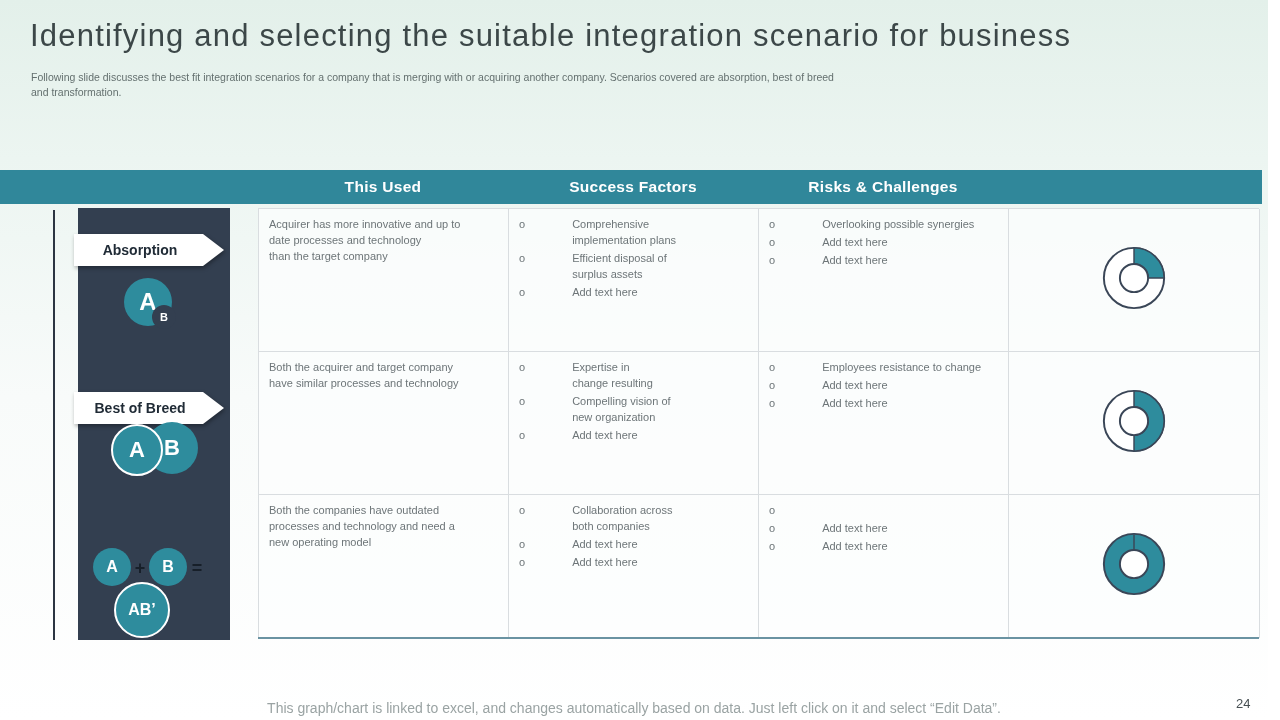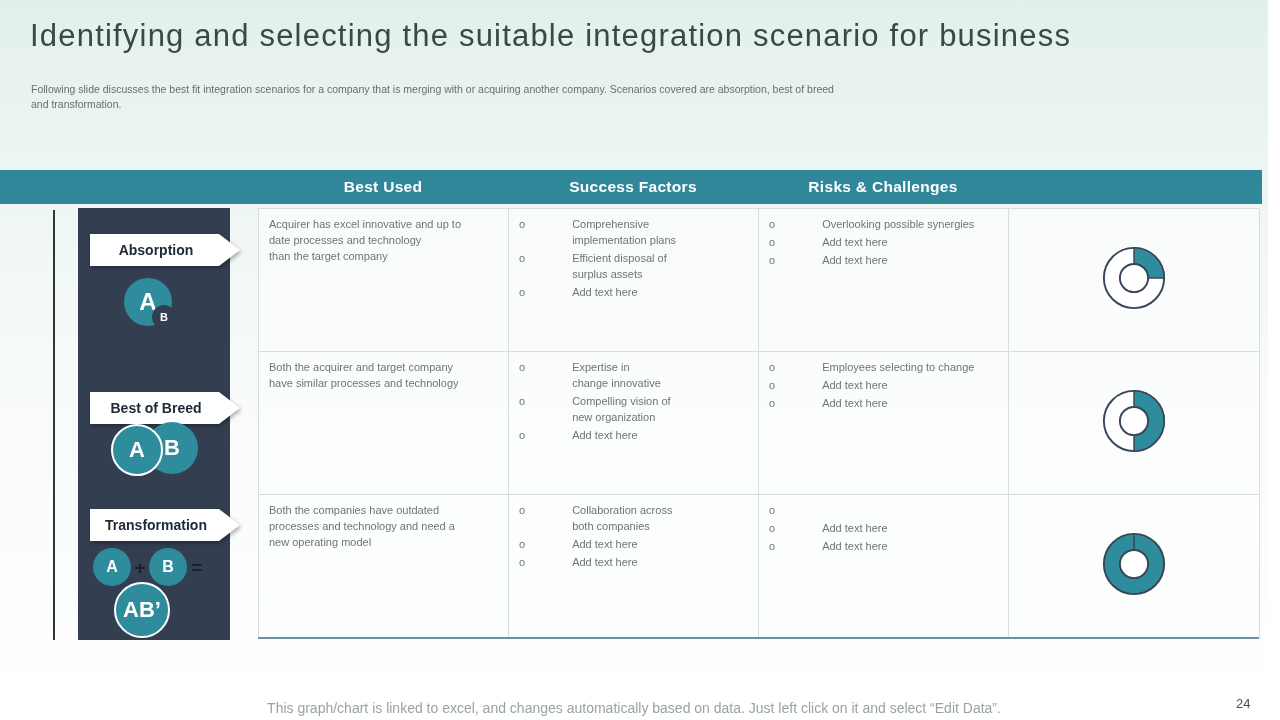--- a/index.html
+++ b/index.html
@@ -20,39 +20,39 @@
     position:relative;width:1268px;height:720px;overflow:hidden;
     background:linear-gradient(180deg,#e3f0ea 0%,#ecf5f1 22%,#f8fbfa 55%,#ffffff 100%);
   }
   .title{
     position:absolute;left:30px;top:18px;
     font-size:31px;letter-spacing:1.2px;font-weight:400;
     color:#3c4748;white-space:nowrap;
   }
   .subtitle{
     position:absolute;left:31px;top:70px;width:945px;
-    font-size:10.5px;line-height:1.4;color:#64706f;white-space:pre-line;margin-top:12px;
+    font-size:10.5px;line-height:1.4;color:#64706f;white-space:pre-line;
   }
   .header-bar{
     position:absolute;left:0;top:170px;width:1262px;height:34px;
     background:var(--header-teal);
   }
   .header-label{
     position:absolute;top:0;height:34px;line-height:34px;width:250px;
     text-align:center;color:#ffffff;font-weight:bold;font-size:15.5px;letter-spacing:.3px;
   }
   .h-col0{left:258px;} .h-col1{left:508px;} .h-col2{left:758px;} .h-col3{left:1008px;}
 
   .vline{
     position:absolute;left:53px;top:210px;width:2px;height:430px;background:#2c3542;
   }
   .navy-panel{
     position:absolute;left:78px;top:208px;width:152px;height:432px;background:var(--navy);
   }
-  .banner-wrap{position:absolute;left:74px;width:150px;height:32px;filter:drop-shadow(1px 2px 2px rgba(0,0,0,.35));margin-left:16px;}
+  .banner-wrap{position:absolute;left:74px;width:150px;height:32px;filter:drop-shadow(1px 2px 2px rgba(0,0,0,.35));}
   .bw0{top:234px;} .bw1{top:392px;} .bw2{top:509px;}
   .banner{
     width:100%;height:100%;background:#ffffff;
     clip-path:polygon(0 0,86% 0,100% 50%,86% 100%,0 100%);
     display:flex;align-items:center;justify-content:center;
     padding-right:18px;
     font-weight:bold;font-size:14px;color:#202b36;white-space:nowrap;
   }
   .circle{
     position:absolute;border-radius:50%;background:var(--accent-teal);
@@ -96,21 +96,21 @@
 </head>
 <body>
 
 <div class="slide">
 
   <div class="title">Identifying and selecting the suitable integration scenario for business</div>
   <div class="subtitle">Following slide discusses the best fit integration scenarios for a company that is merging with or acquiring another company. Scenarios covered are absorption, best of breed
 and transformation.</div>
 
   <div class="header-bar">
-    <span class="header-label h-col0">Best Used</span>
+    <span class="header-label h-col0">This Used</span>
     <span class="header-label h-col2">Risks &amp; Challenges</span>
     <span class="header-label h-col1">Success Factors</span>
   </div>
 
   <div class="vline"></div>
   <div class="navy-panel"></div>
 
   <div class="banner-wrap bw0">
     <div class="banner">Absorption</div>
   </div>
@@ -124,38 +124,35 @@
   <div class="banner-wrap bw1">
     <div class="banner">Best of Breed</div>
   </div>
   <div class="circle" style="left:146px;top:422px;width:52px;height:52px;font-size:22px;z-index:1;">
     <span>B</span>
   </div>
   <div class="circle ring" style="left:111px;top:424px;width:52px;height:52px;font-size:22px;z-index:2;">
     <span>A</span>
   </div>
 
-  <div class="banner-wrap bw2">
-    <div class="banner">Transformation</div>
-  </div>
   <div class="circle" style="left:93px;top:548px;width:38px;height:38px;font-size:16px;">
     <span>A</span>
   </div>
   <span class="op" style="left:140px;top:568px;">+</span>
   <div class="circle" style="left:149px;top:548px;width:38px;height:38px;font-size:16px;">
     <span>B</span>
   </div>
   <span class="op" style="left:197px;top:568px;">=</span>
-  <div class="circle ring" style="left:114px;top:582px;width:56px;height:56px;font-size:22px;z-index:2;">
+  <div class="circle ring" style="left:114px;top:582px;width:56px;height:56px;font-size:16px;z-index:2;">
     <span>AB’</span>
   </div>
 
   <div class="grid">
 
-    <div class="cell text">Acquirer has excel innovative  and up to
+    <div class="cell text">Acquirer has more innovative  and up to
 date processes and technology
 than the target company</div>
     <div class="cell">
       <div class="bullet">
           <span class="marker">o</span>
           <span class="b-text">Comprehensive
 implementation plans</span>
         </div>
       <div class="bullet">
           <span class="marker">o</span>
@@ -188,36 +185,36 @@
             <circle cx="36" cy="36" r="14.5" fill="#ffffff" stroke="#3a4657" stroke-width="2"></circle>
           </svg></div>
     </div>
 
     <div class="cell text">Both the acquirer and target company
 have similar processes and technology</div>
     <div class="cell">
       <div class="bullet">
           <span class="marker">o</span>
           <span class="b-text">Expertise in
-change innovative</span>
+change resulting</span>
         </div>
       <div class="bullet">
           <span class="marker">o</span>
           <span class="b-text">Compelling vision  of
 new organization</span>
         </div>
       <div class="bullet">
           <span class="marker">o</span>
           <span class="b-text">Add text here</span>
         </div>
     </div>
     <div class="cell">
       <div class="bullet">
           <span class="marker">o</span>
-          <span class="b-text">Employees selecting to change</span>
+          <span class="b-text">Employees resistance to change</span>
         </div>
       <div class="bullet">
           <span class="marker">o</span>
           <span class="b-text">Add text here</span>
         </div>
       <div class="bullet">
           <span class="marker">o</span>
           <span class="b-text">Add text here</span>
         </div>
     </div>

